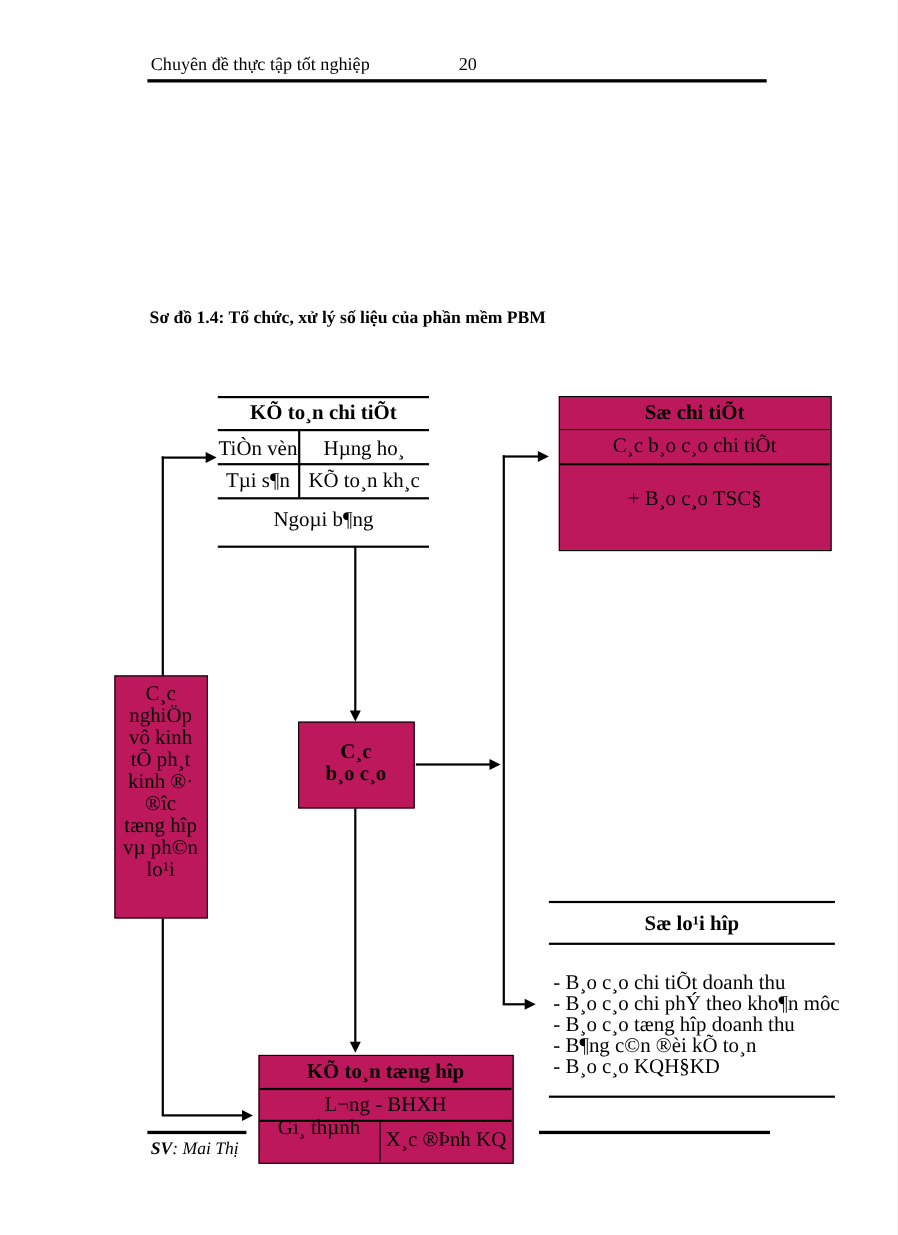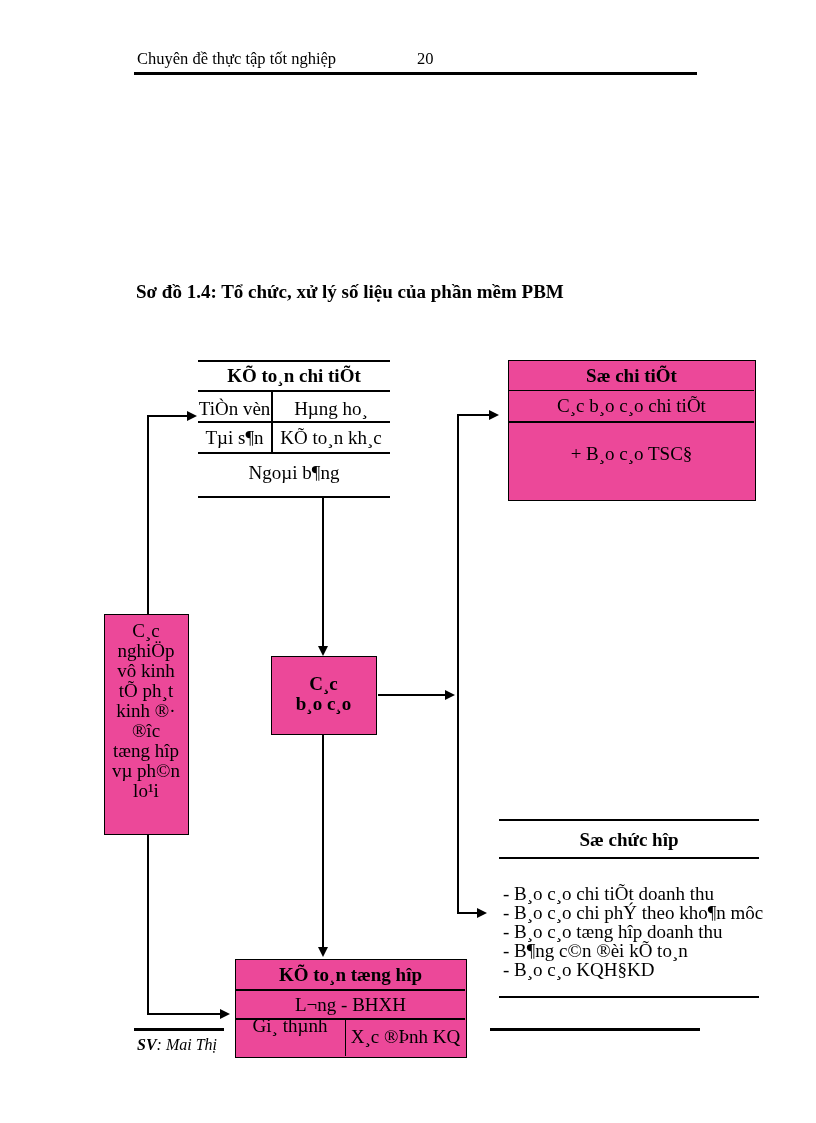--- a/index.html
+++ b/index.html
@@ -4,28 +4,28 @@
 <style>
   html,body{margin:0;padding:0;background:#e8e8e8;}
   .page{position:relative;width:816px;height:1123px;background:#fff;margin:0 auto;
         font-family:"Liberation Serif","DejaVu Serif",serif;color:#000;overflow:hidden;}
   .txt{position:absolute;font-size:19px;line-height:19px;white-space:nowrap;}
   .c{text-align:center;white-space:normal;}
   .b{font-weight:bold;}
   .hl{position:absolute;background:#000;height:1.5px;}
   .vl{position:absolute;background:#000;width:1.5px;}
   .thick{height:2.5px;}
-  .box{position:absolute;border:1.5px solid #000;background:#ec4899;box-sizing:border-box;}
+  .box{position:absolute;border:1.5px solid #000;background:#be185d;box-sizing:border-box;}
   .rel{position:absolute;}
   .ah-r{position:absolute;width:0;height:0;border-left:10px solid #000;
         border-top:5px solid transparent;border-bottom:5px solid transparent;}
   .ah-d{position:absolute;width:0;height:0;border-top:10px solid #000;
         border-left:5px solid transparent;border-right:5px solid transparent;}
   .hdr{position:absolute;font-size:16.5px;white-space:nowrap;}
-  .doc-title{position:absolute;font-size:19px;font-weight:bold;white-space:nowrap;}
+  .doc-title{position:absolute;font-size:16px;font-weight:bold;white-space:nowrap;}
   .footer-txt{position:absolute;font-size:16px;font-style:italic;white-space:nowrap;z-index:1;}
   .cover{z-index:2;}
   .list div{white-space:nowrap;}
 </style>
 </head>
 <body>
 
 <div class="page">
 
   <div class="hdr" style="left:137px;top:49px;">Chuyên đề thực tập tốt nghiệp</div>
@@ -73,21 +73,21 @@
 
   <div class="box" style="left:271px;top:656px;width:106px;height:79px;">
     <div class="txt c b" style="left:0;top:17px;width:103px;line-height:20px;">
       <div>C¸c</div>
       <div>b¸o c¸o</div>
     </div>
   </div>
 
   <div class="rel">
     <div class="hl" style="left:499px;top:819px;width:260px;"></div>
-    <div class="txt c b" style="left:499px;top:830px;width:260px;">Sæ chức hîp</div>
+    <div class="txt c b" style="left:499px;top:830px;width:260px;">Sæ lo¹i hîp</div>
     <div class="hl" style="left:499px;top:857px;width:260px;"></div>
     <div class="txt list" style="left:503px;top:884px;width:265px;line-height:19px;">
       <div>- B¸o c¸o chi tiÕt doanh thu</div>
       <div>- B¸o c¸o chi phÝ theo kho¶n môc</div>
       <div>- B¸o c¸o tæng hîp doanh thu</div>
       <div>- B¶ng c©n ®èi kÕ to¸n</div>
       <div>- B¸o c¸o KQH§KD</div>
     </div>
     <div class="hl" style="left:499px;top:996px;width:260px;"></div>
   </div>

